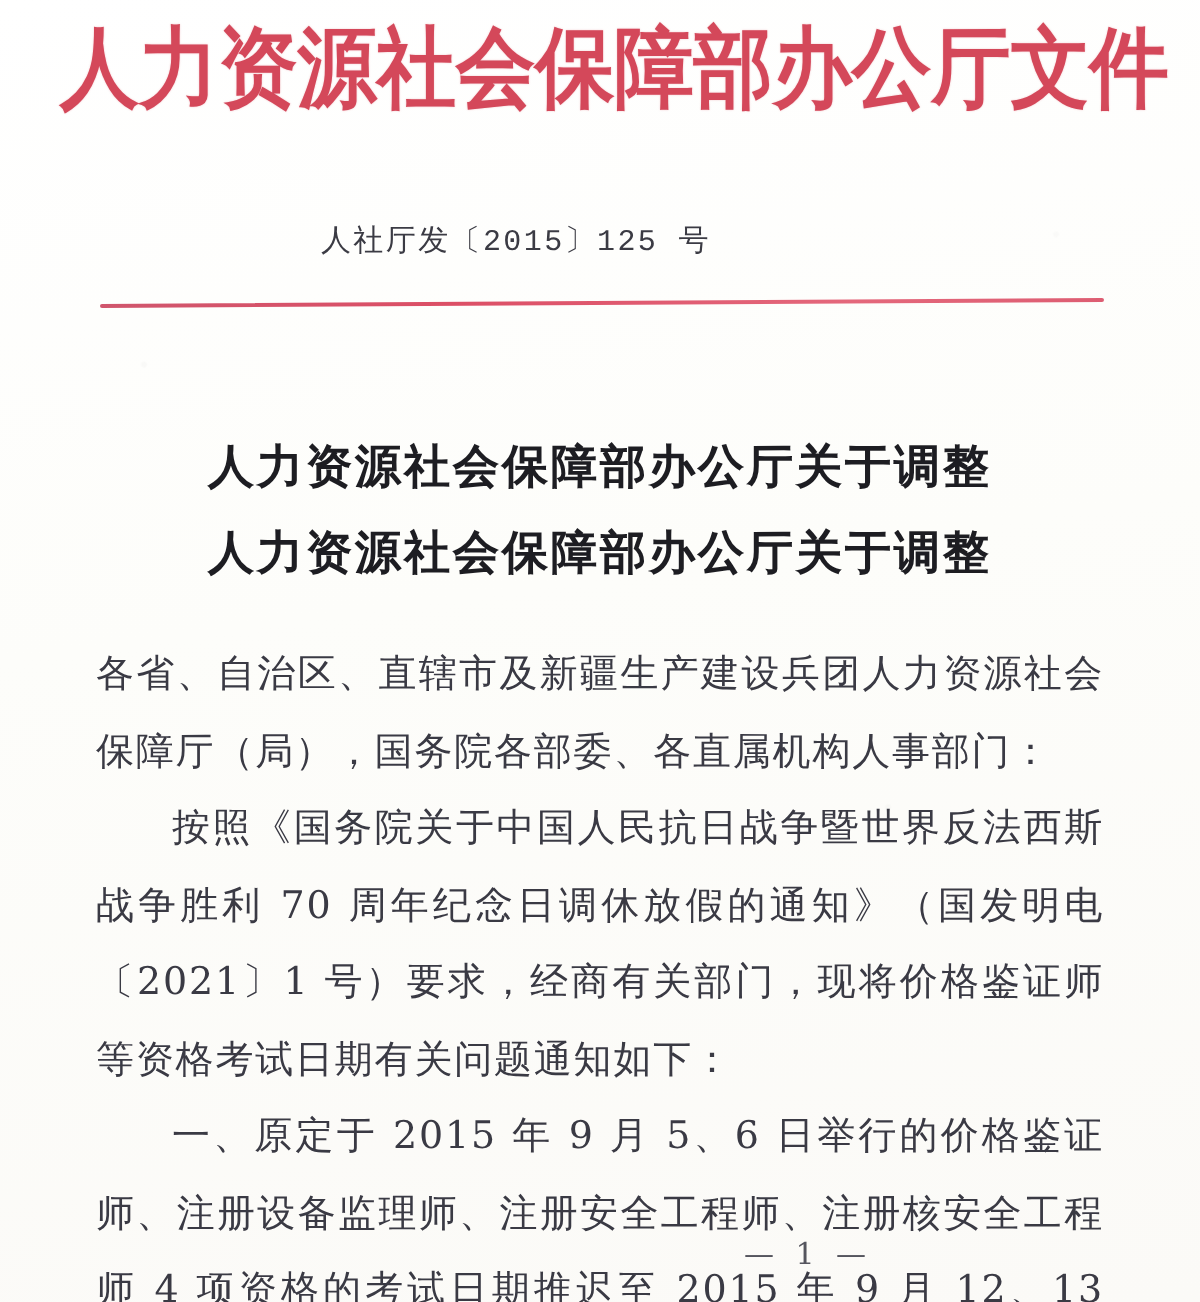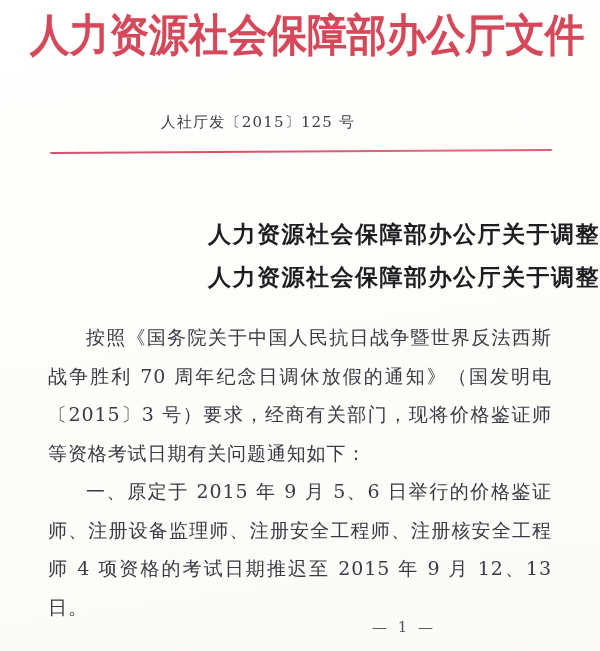--- a/index.html
+++ b/index.html
@@ -51,20 +51,21 @@
     position: absolute;
     left: 0;
     top: 110px;
     width: 516px;
     text-align: center;
     color: #3b3b44;
     font-size: 15px;
     line-height: 24px;
     letter-spacing: 1.2px;
     white-space: nowrap;
+    font-family: Liberation Mono, monospace;
   }
 
   
   .redrule {
     position: absolute;
     left: 50px;
     top: 152px;
     width: 502px;
     height: 2px;
     background: linear-gradient(90deg, #d0566d 0%, #dc4f66 35%, #e4687c 75%, #dd5d72 100%);
@@ -72,21 +73,21 @@
     transform-origin: 0 50%;
     border-radius: 1px;
   }
 
   
   .title {
     position: absolute;
     left: 0;
     top: 212px;
     width: 600px;
-    text-align: right;
+    text-align: center;
     color: #1d1d22;
     font-weight: bold;
     font-size: 23px;
     line-height: 43px;
     letter-spacing: 1.5px;
     white-space: nowrap;
   }
   .title .tline { display: block; }
 
   
@@ -137,21 +138,22 @@
   <div class="docnum">人社厅发〔2015〕125 号</div>
 
   <div class="redrule"></div>
 
   <div class="title">
     <span class="tline">人力资源社会保障部办公厅关于调整</span>
     <span class="tline">人力资源社会保障部办公厅关于调整</span>
   </div>
 
   <div class="body">
-    <p class="indent">按照《国务院关于中国人民抗日战争暨世界反法西斯战争胜利 70 周年纪念日调休放假的通知》（国发明电〔2015〕3 号）要求，经商有关部门，现将价格鉴证师等资格考试日期有关问题通知如下：</p>
+    <p class="noindent">各省、自治区、直辖市及新疆生产建设兵团人力资源社会保障厅（局），国务院各部委、各直属机构人事部门：</p>
+    <p class="indent">按照《国务院关于中国人民抗日战争暨世界反法西斯战争胜利 70 周年纪念日调休放假的通知》（国发明电〔2021〕1 号）要求，经商有关部门，现将价格鉴证师等资格考试日期有关问题通知如下：</p>
     <p class="indent">一、原定于 2015 年 9 月 5、6 日举行的价格鉴证师、注册设备监理师、注册安全工程师、注册核安全工程师 4 项资格的考试日期推迟至 2015 年 9 月 12、13 日。</p>
   </div>
 
   <div class="pagenum">
     <span class="inner">— 1 —</span>
   </div>
 
 </div>
 
 </body></html>

